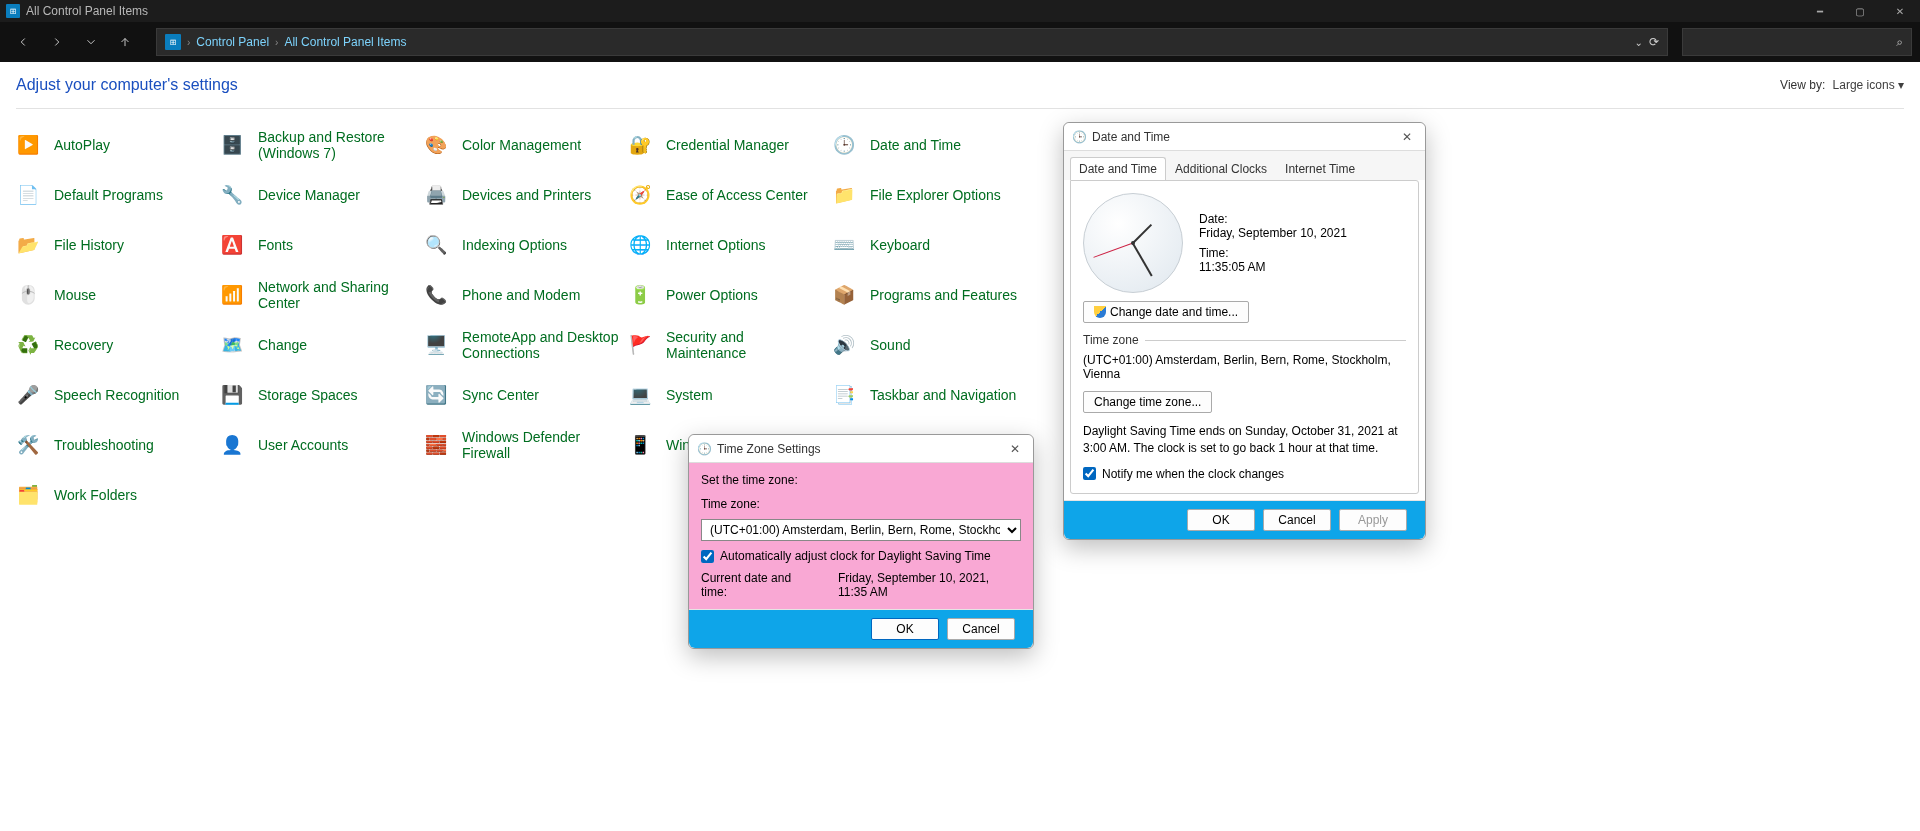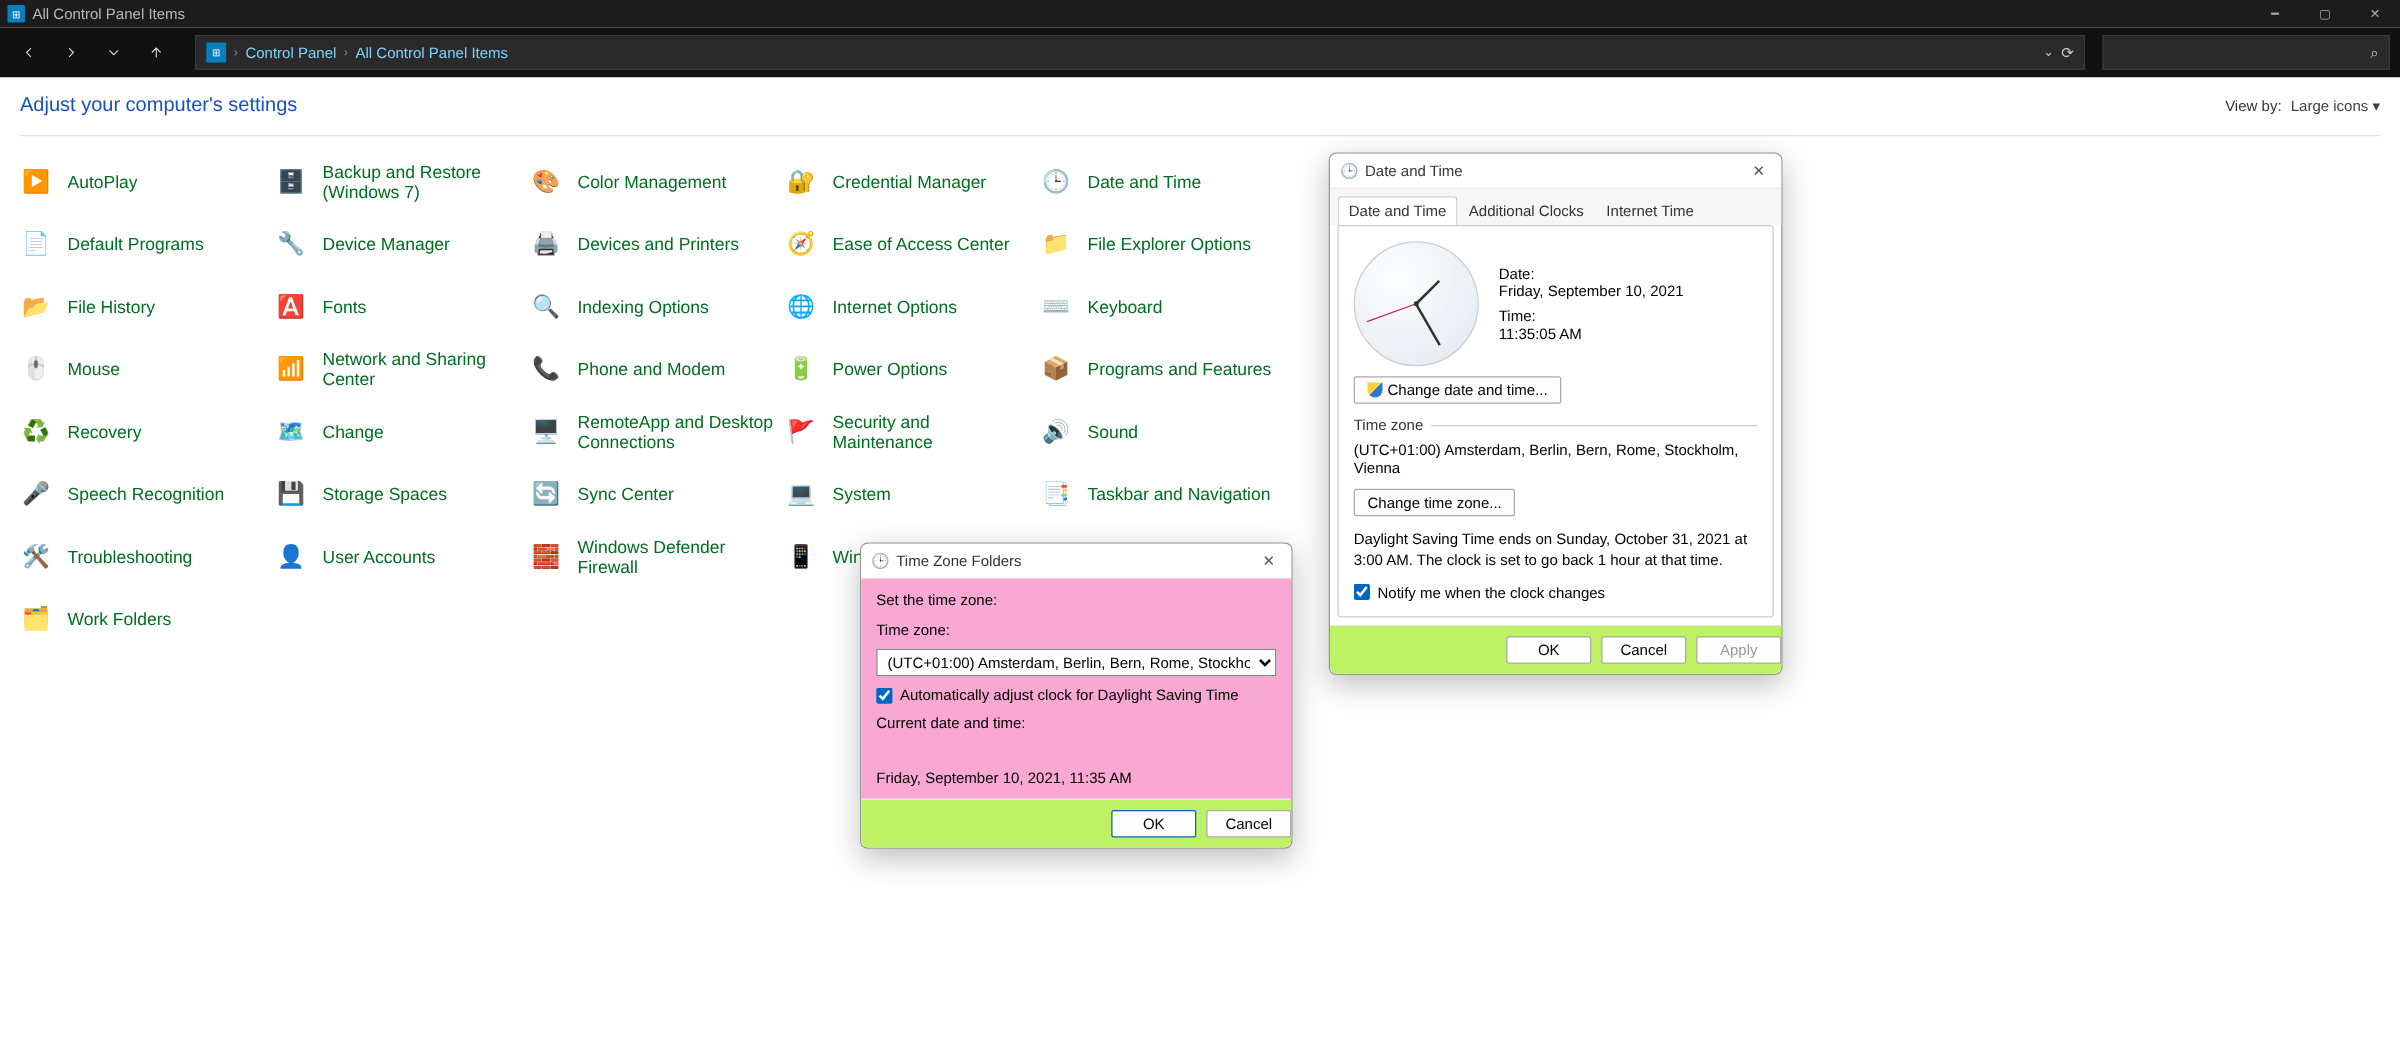--- a/index.html
+++ b/index.html
@@ -36,21 +36,21 @@
 .item { display: flex; align-items: center; gap: 12px; height: 40px; }
 .item .ico { width: 26px; height: 26px; flex-shrink: 0; display:flex; align-items:center; justify-content:center; font-size:18px; }
 .item .label { color: #006d20; font-size: 14px; line-height: 1.15; max-width: 160px; }
 
 
 .dialog { position: absolute; background: #fff; border: 1px solid #999; border-radius: 6px; box-shadow: 0 8px 24px rgba(0,0,0,0.25); font-size: 12px; }
 .dlg-title { height: 28px; display: flex; align-items: center; padding: 0 8px; border-bottom: 1px solid #ddd; background: #fff; border-radius: 6px 6px 0 0; color:#333;}
 .dlg-title .dlg-icon { width:14px; height:14px; margin-right:6px; font-size:12px;}
 .dlg-title .dlg-close { margin-left: auto; width: 20px; text-align: center; color: #555; cursor:pointer;}
 .dlg-body { padding: 10px 12px; }
-.dlg-footer { display: flex; justify-content: flex-end; gap: 8px; padding: 8px 0; border-top: 1px solid #e5e5e5; background:#bef264; border-radius:0 0 6px 6px;text-align:right; }
+.dlg-footer { display: flex; justify-content: flex-end; gap: 8px; padding: 8px 18px; border-top: 1px solid #e5e5e5; background:#0ea5e9; border-radius:0 0 6px 6px;text-align:right; }
 .btn { min-width: 68px; height: 22px; border: 1px solid #aaa; background: #fdfdfd; font-size: 12px; display: inline-flex; align-items: center; justify-content: center; border-radius:2px; padding:0 10px; cursor:pointer;}
 .btn.default { border-color: #0067c0; }
 .btn.disabled { color: #999; }
 
 
 #dlg-datetime { left: 1063px; top: 60px; width: 363px; }
 #dlg-datetime .tabs { display: flex; background: #f6f6f6; padding: 6px 6px 0 6px; gap: 0; font-size:12px;}
 #dlg-datetime .tab { padding: 4px 8px; border: 1px solid transparent; border-bottom:none; color:#333; cursor:pointer;}
 #dlg-datetime .tab.active { background: #fff; border-color: #ccc; border-radius:3px 3px 0 0;}
 #dlg-datetime .tab-content { background:#fff; border:1px solid #ccc; margin:0 6px 6px 6px; padding:12px; border-radius:0 3px 3px 3px;}
@@ -71,21 +71,21 @@
 .check { display:flex; align-items:center; gap:6px; }
 .check input { width:13px; height:13px; accent-color:#0067c0;}
 .shield { display:inline-block; width:12px; height:12px; background: linear-gradient(135deg,#ffcf3f 50%,#2a7ad4 50%); border-radius:0 0 50% 50%; margin-right:4px;}
 
 
 #dlg-tz { left: 688px; top: 372px; width: 346px; }
 #dlg-tz .dlg-body { background:#f9a8d4; }
 #dlg-tz .settz { margin-bottom:10px; }
 #dlg-tz select { width:100%; height:22px; border:1px solid #888; font-size:12px; padding:0 4px; background:#fff;}
 #dlg-tz .row { margin:8px 0; }
-#dlg-tz .currow { display:flex; gap:30px; margin-top:4px;flex-direction:column;}
+#dlg-tz .currow { display:flex; gap:30px; margin-top:4px;}
 
 
 .ic { border-radius:3px; }
 </style>
 </head>
 <body>
 
 <div class="titlebar">
   <div class="app-icon">⊞</div>
   <div class="title-text">All Control Panel Items</div>
@@ -339,21 +339,21 @@
     <div class="dlg-footer">
       <span class="btn">OK</span>
       <span class="btn">Cancel</span>
       <span class="btn disabled">Apply</span>
     </div>
   </div>
 
   <div id="dlg-tz" class="dialog">
     <div class="dlg-title">
       <span class="dlg-icon">🕒</span>
-      <span>Time Zone Folders</span>
+      <span>Time Zone Settings</span>
       <span class="dlg-close">✕</span>
     </div>
     <div class="dlg-body">
       <div class="settz">Set the time zone:</div>
       <div class="row">Time zone:</div>
       <select>
         <option>(UTC+01:00) Amsterdam, Berlin, Bern, Rome, Stockholm, Vienna</option>
       </select>
       <label class="check row">
         <input type="checkbox" checked="" style="">

